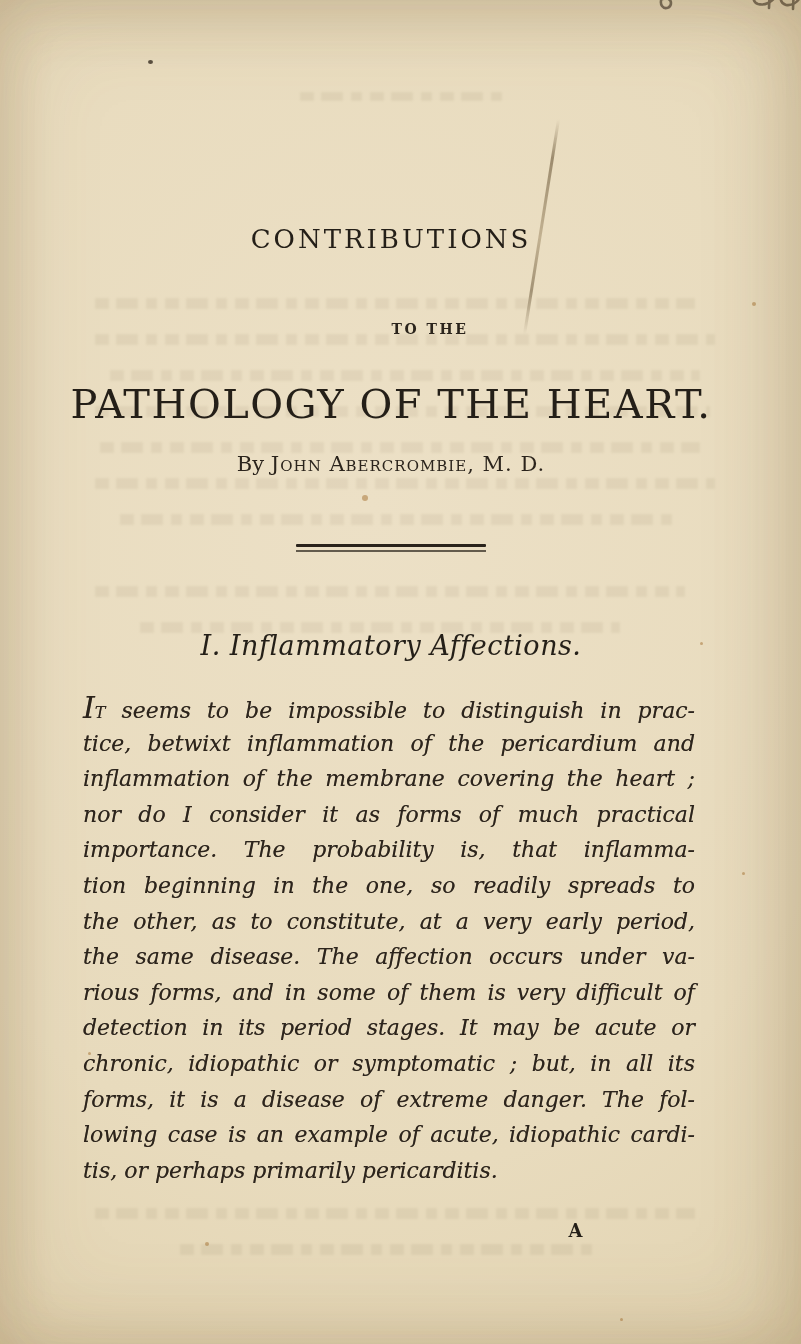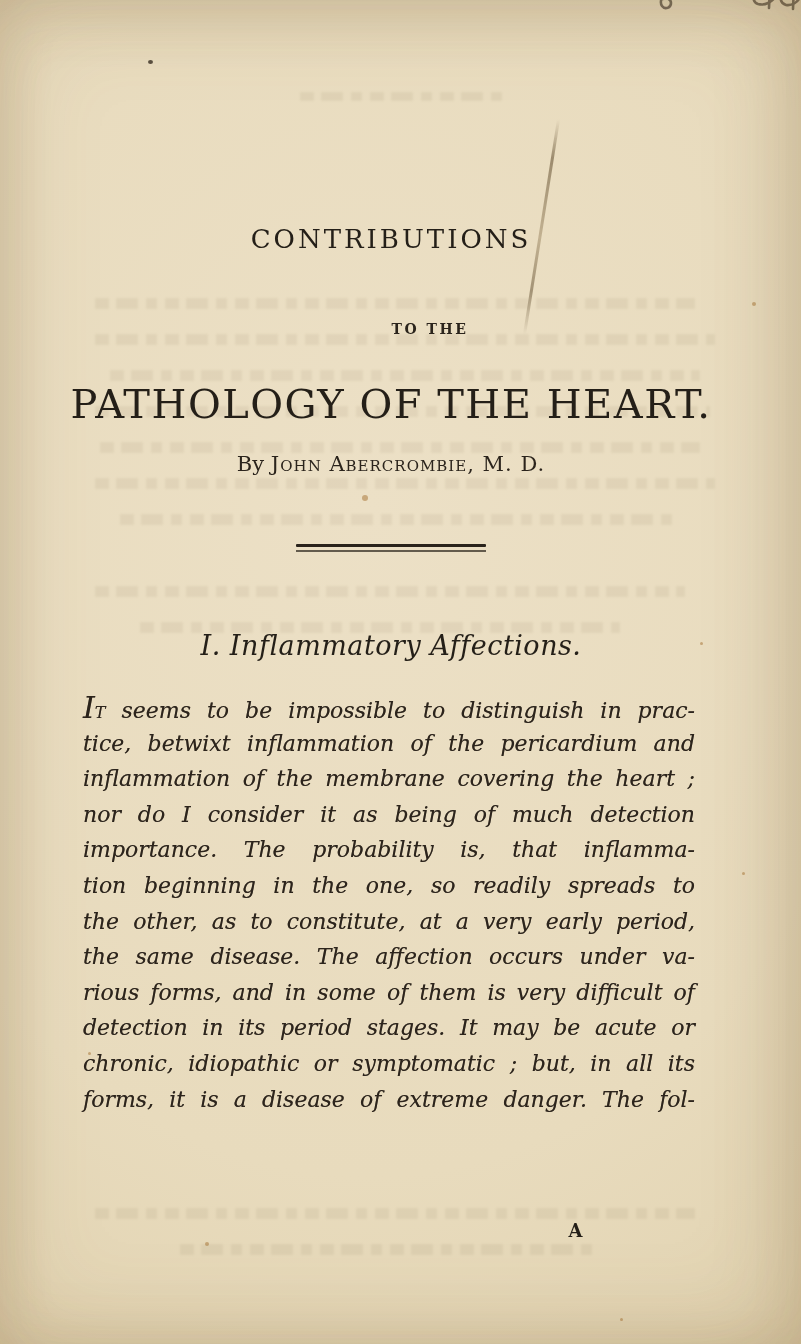--- a/index.html
+++ b/index.html
@@ -131,27 +131,29 @@
       <div class="rule-thick"></div>
       <div class="rule-thin"></div>
     </div>
     <div class="section">I. Inflammatory Affections.</div>
   </header>
 
   <main class="bodytext">
     <div class="line"><span class="cap">I</span><span class="smallcap">T</span><span> seems to be impossible to distinguish in prac-</span></div>
     <div class="line">tice, betwixt inflammation of the pericardium and</div>
     <div class="line">inflammation of the membrane covering the heart ;</div>
-    <div class="line">nor do I consider it as being of much detection</div>
+    <div class="line">nor do I consider it as forms of much practical</div>
     <div class="line">importance. The probability is, that inflamma-</div>
     <div class="line">tion beginning in the one, so readily spreads to</div>
     <div class="line">the other, as to constitute, at a very early period,</div>
     <div class="line">the same disease. The affection occurs under va-</div>
     <div class="line">rious forms, and in some of them is very difficult of</div>
     <div class="line">detection in its period stages. It may be acute or</div>
     <div class="line">chronic, idiopathic or symptomatic ; but, in all its</div>
     <div class="line">forms, it is a disease of extreme danger. The fol-</div>
+    <div class="line">lowing case is an example of acute, idiopathic cardi-</div>
+    <div class="line last">tis, or perhaps primarily pericarditis.</div>
   </main>
 
   <div class="sig">A</div>
 
   <div class="vignette"></div>
 </div>
 
 </body></html>

